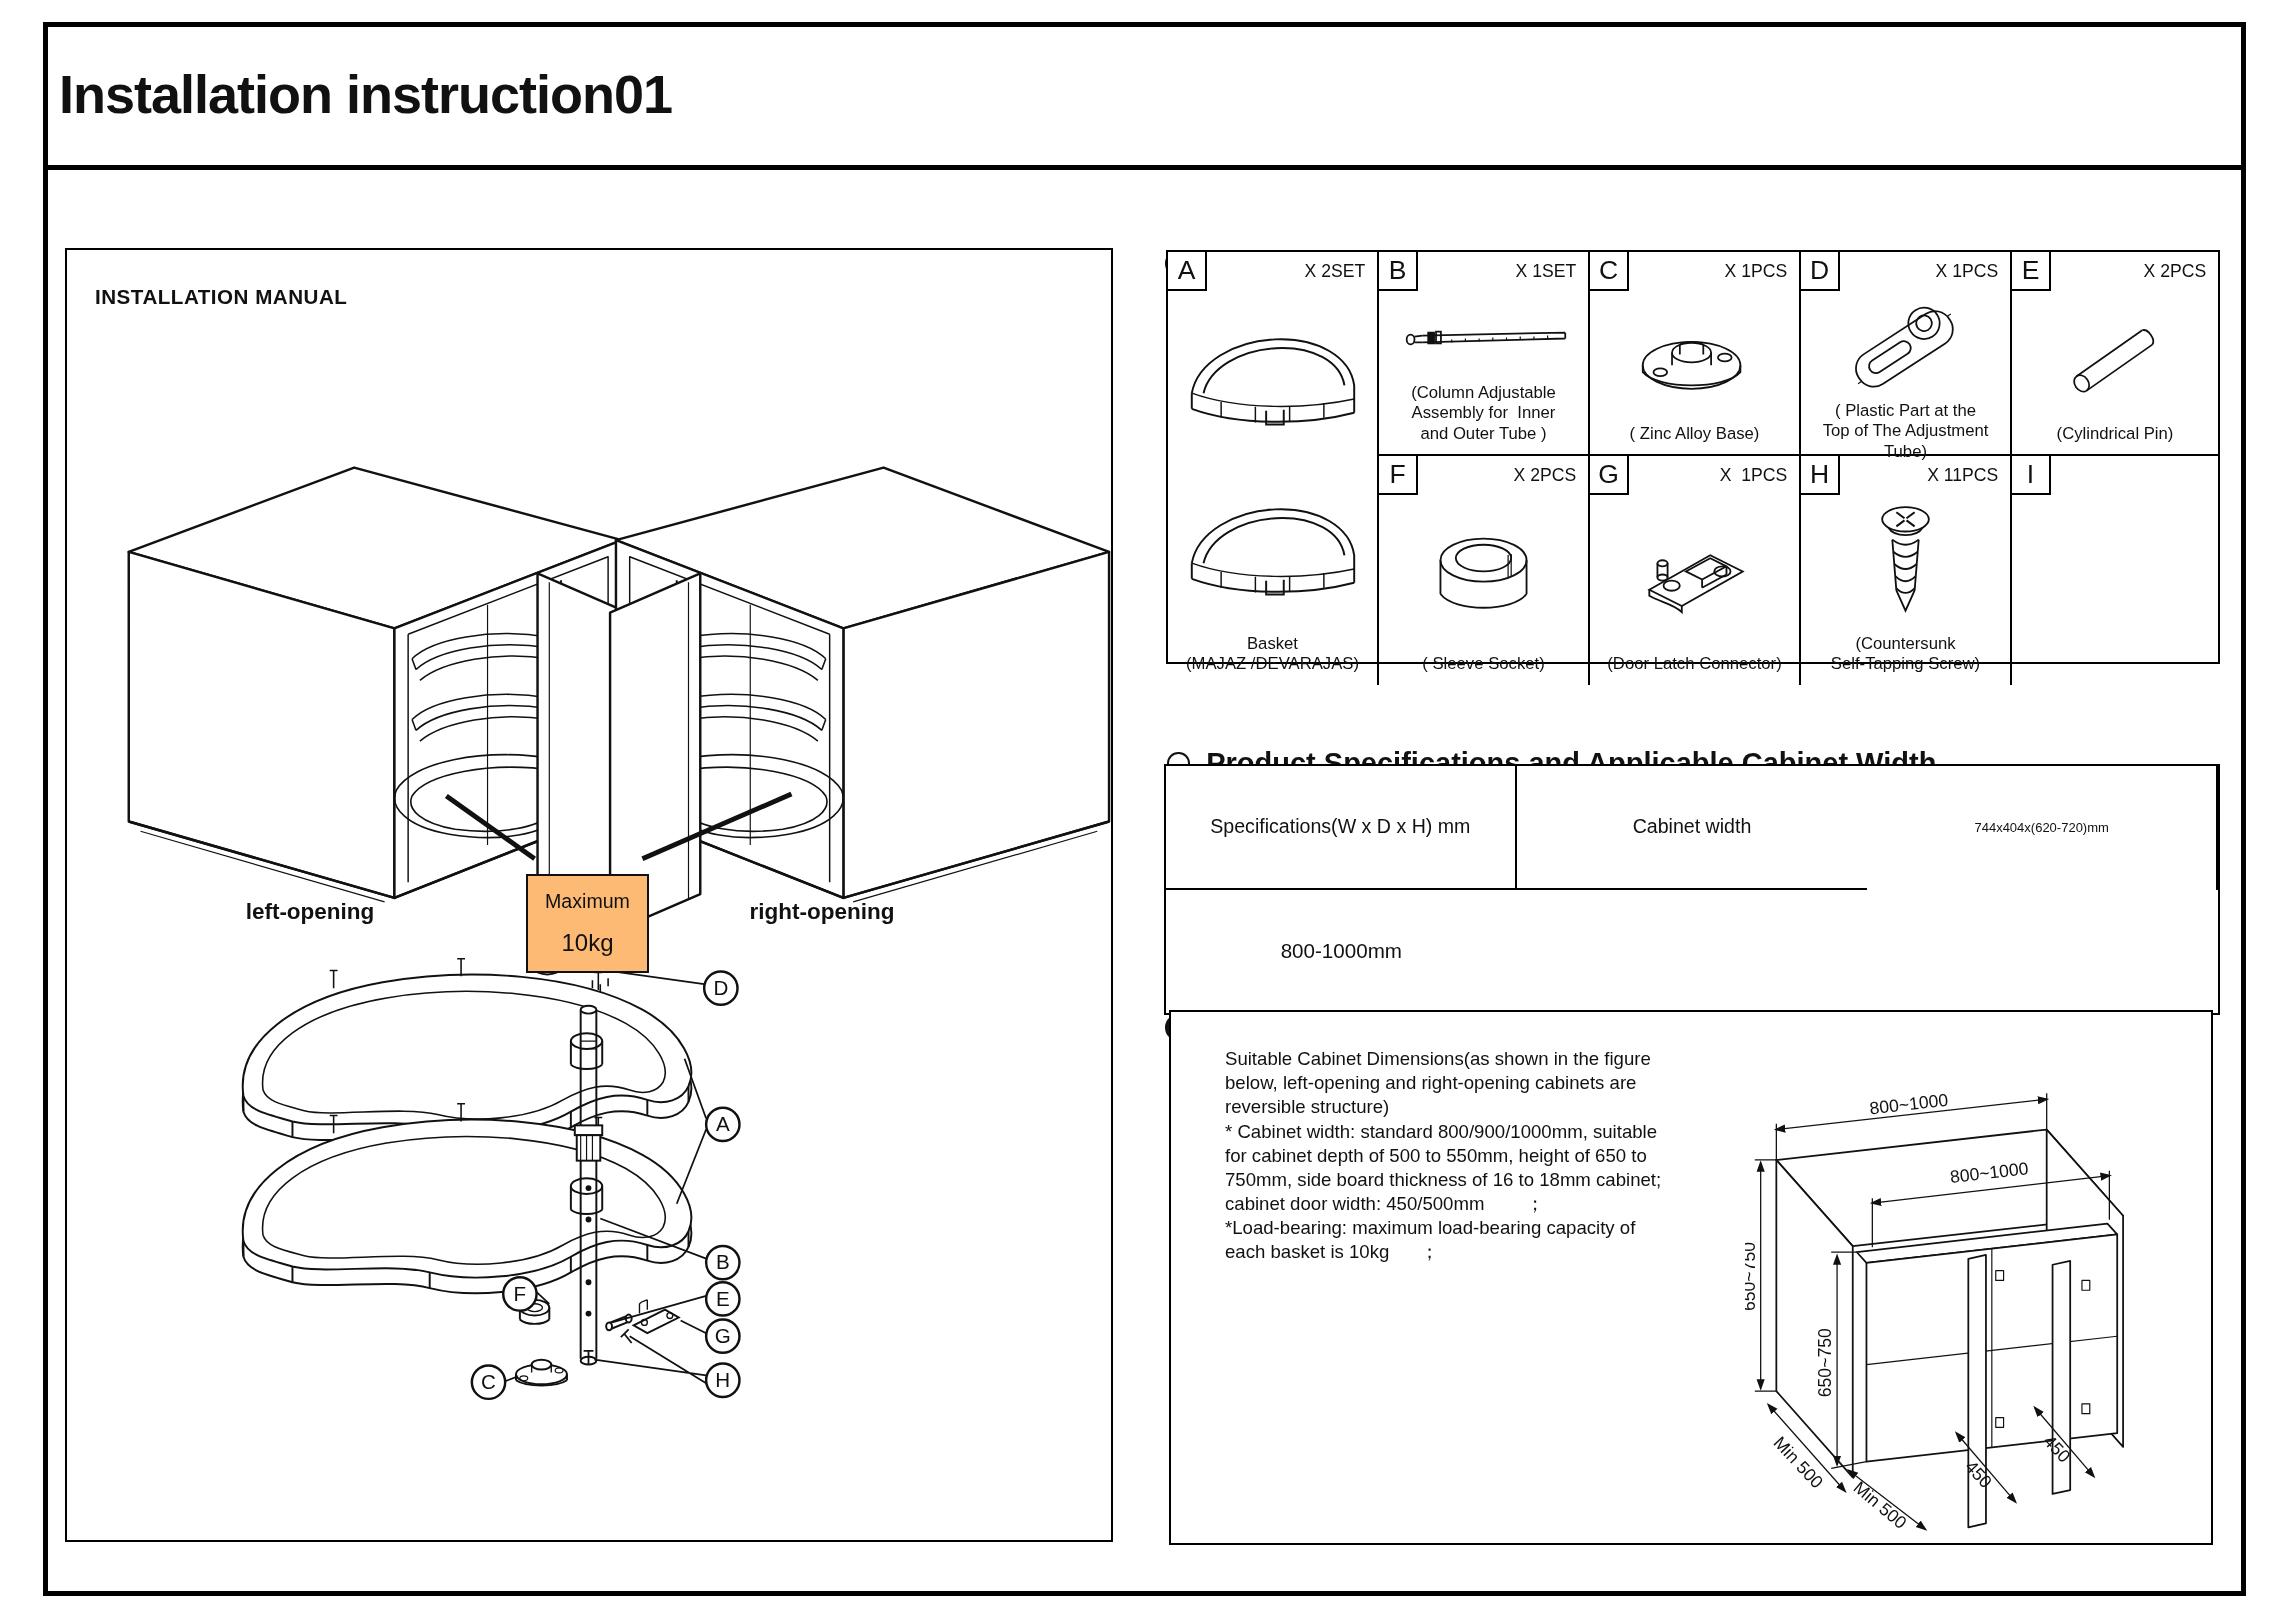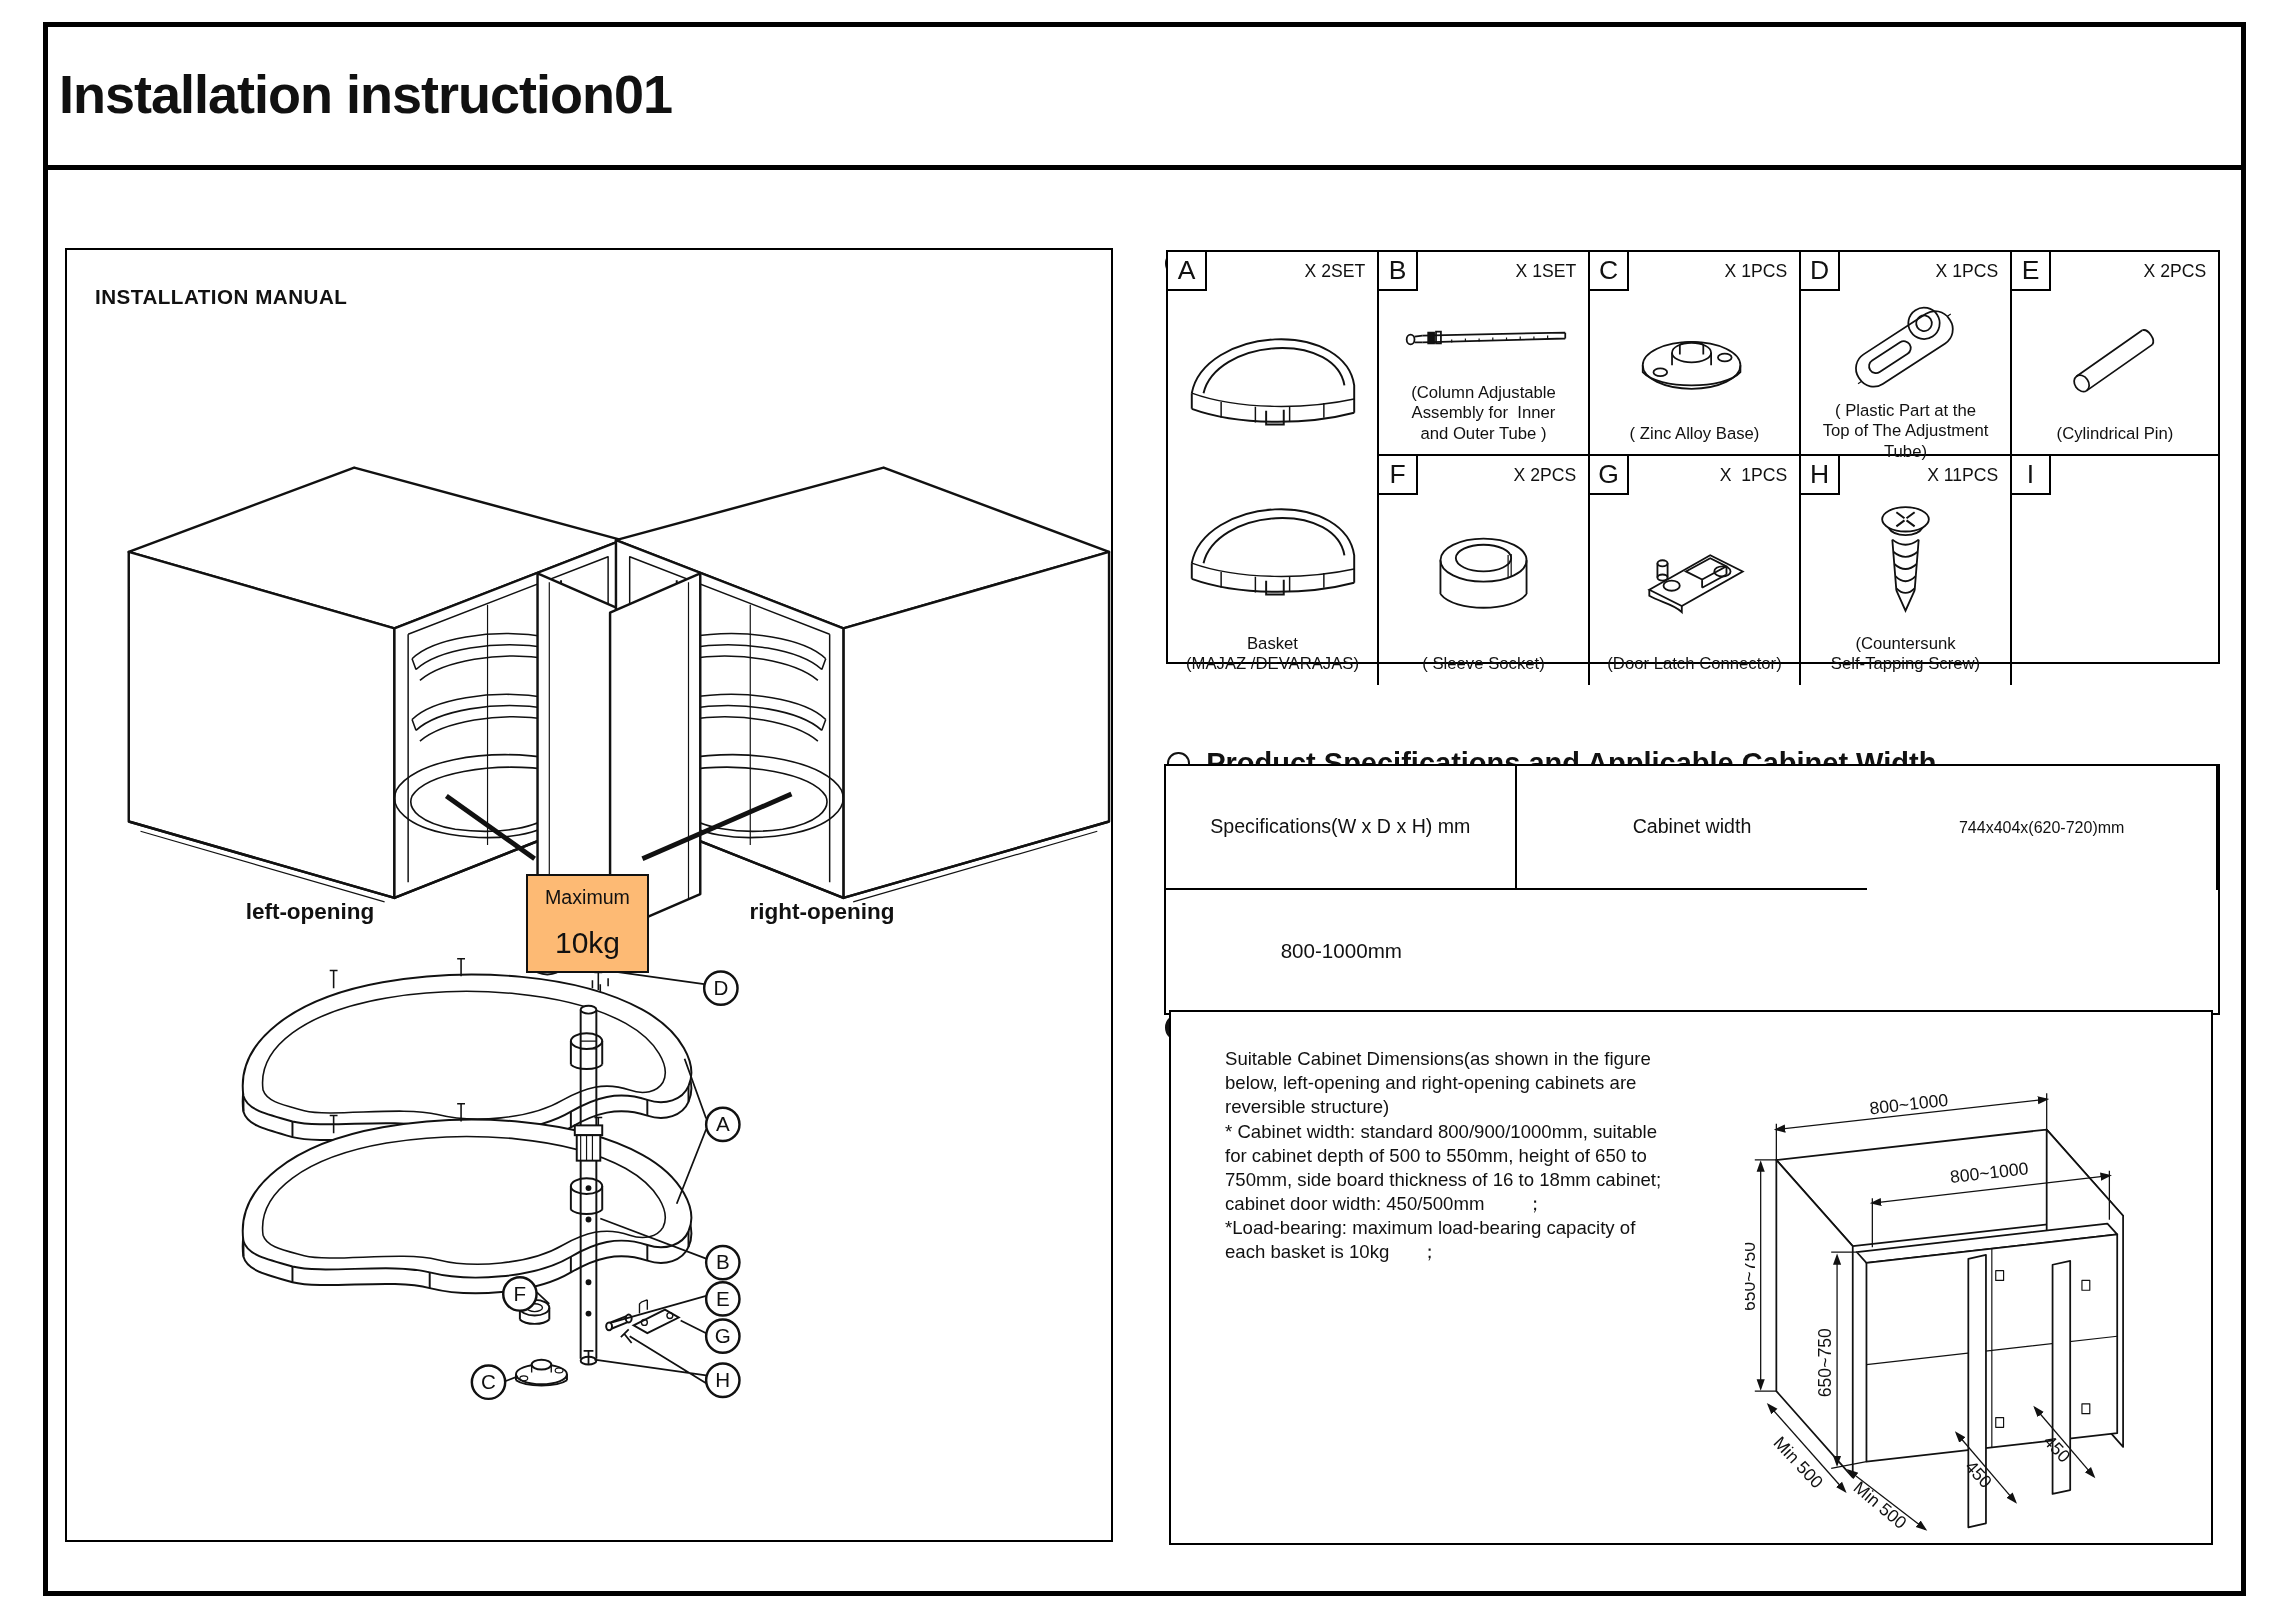--- a/index.html
+++ b/index.html
@@ -16,21 +16,21 @@
   .ring-small{width:22.5px;height:22.5px;border:2.9px solid #111;}
   .preview-box{position:absolute;left:65px;top:248px;width:1048px;height:1294px;
                border:2.9px solid #000;box-sizing:border-box;background:#fff;}
   .manual-label{position:absolute;left:95px;top:285px;font-size:20.6px;font-weight:700;letter-spacing:0.5px;}
   .preview-svg{position:absolute;left:65px;top:248px;z-index:1;}
   .cab-label{position:absolute;width:216px;text-align:center;font-size:22.5px;font-weight:700;z-index:2;margin-top:36px;}
   .max-box{position:absolute;left:526px;top:874px;width:123px;height:99px;border:2.9px solid #111;
            background:#fdba74;box-sizing:border-box;display:flex;flex-direction:column;
            align-items:center;justify-content:center;z-index:3;line-height:1.15;}
   .max-line1{font-size:19.6px;}
-  .max-line2{font-size:30px;margin-top:17px;}
+  .max-line2{font-size:24px;margin-top:17px;}
   .parts-grid{position:absolute;left:1166px;top:250px;width:1054px;height:414px;
               border:2.9px solid #000;box-sizing:border-box;background:#fff;
               display:grid;grid-template-columns:211px 211px 211px 211px 1fr;
               grid-template-rows:204px 1fr;}
   .pcell{position:relative;border-right:2.5px solid #000;border-bottom:2.5px solid #000;
          box-sizing:border-box;display:flex;flex-direction:column;align-items:center;
          padding:41px 3.9px 7.8px;}
   .pcell.no-r{border-right:none;}
   .pcell.no-b{border-bottom:none;}
   .cell-a{grid-row:1/3;}
@@ -370,21 +370,21 @@
 
     <div class="pcell no-r no-b">
       <div class="pl-letter">I</div>
       <div class="pl-qty"></div>
     </div>
   </div>
 
   <div class="spec-table">
     <div class="spec-cell b-r b-b">Specifications(W x D x H) mm</div>
     <div class="spec-cell b-b">Cabinet width</div>
-    <div class="spec-cell b-r" style="font-size:16px;">744x404x(620-720)mm</div>
+    <div class="spec-cell b-r" style="font-size:13px;">744x404x(620-720)mm</div>
     <div class="spec-cell" style="font-size:20.6px;">800-1000mm</div>
   </div>
 
   <div class="steps-box"></div>
   <div class="steps-note">Suitable Cabinet Dimensions(as shown in the figure
 below, left-opening and right-opening cabinets are
 reversible structure)
 * Cabinet width: standard 800/900/1000mm, suitable
 for cabinet depth of 500 to 550mm, height of 650 to
 750mm, side board thickness of 16 to 18mm cabinet;

